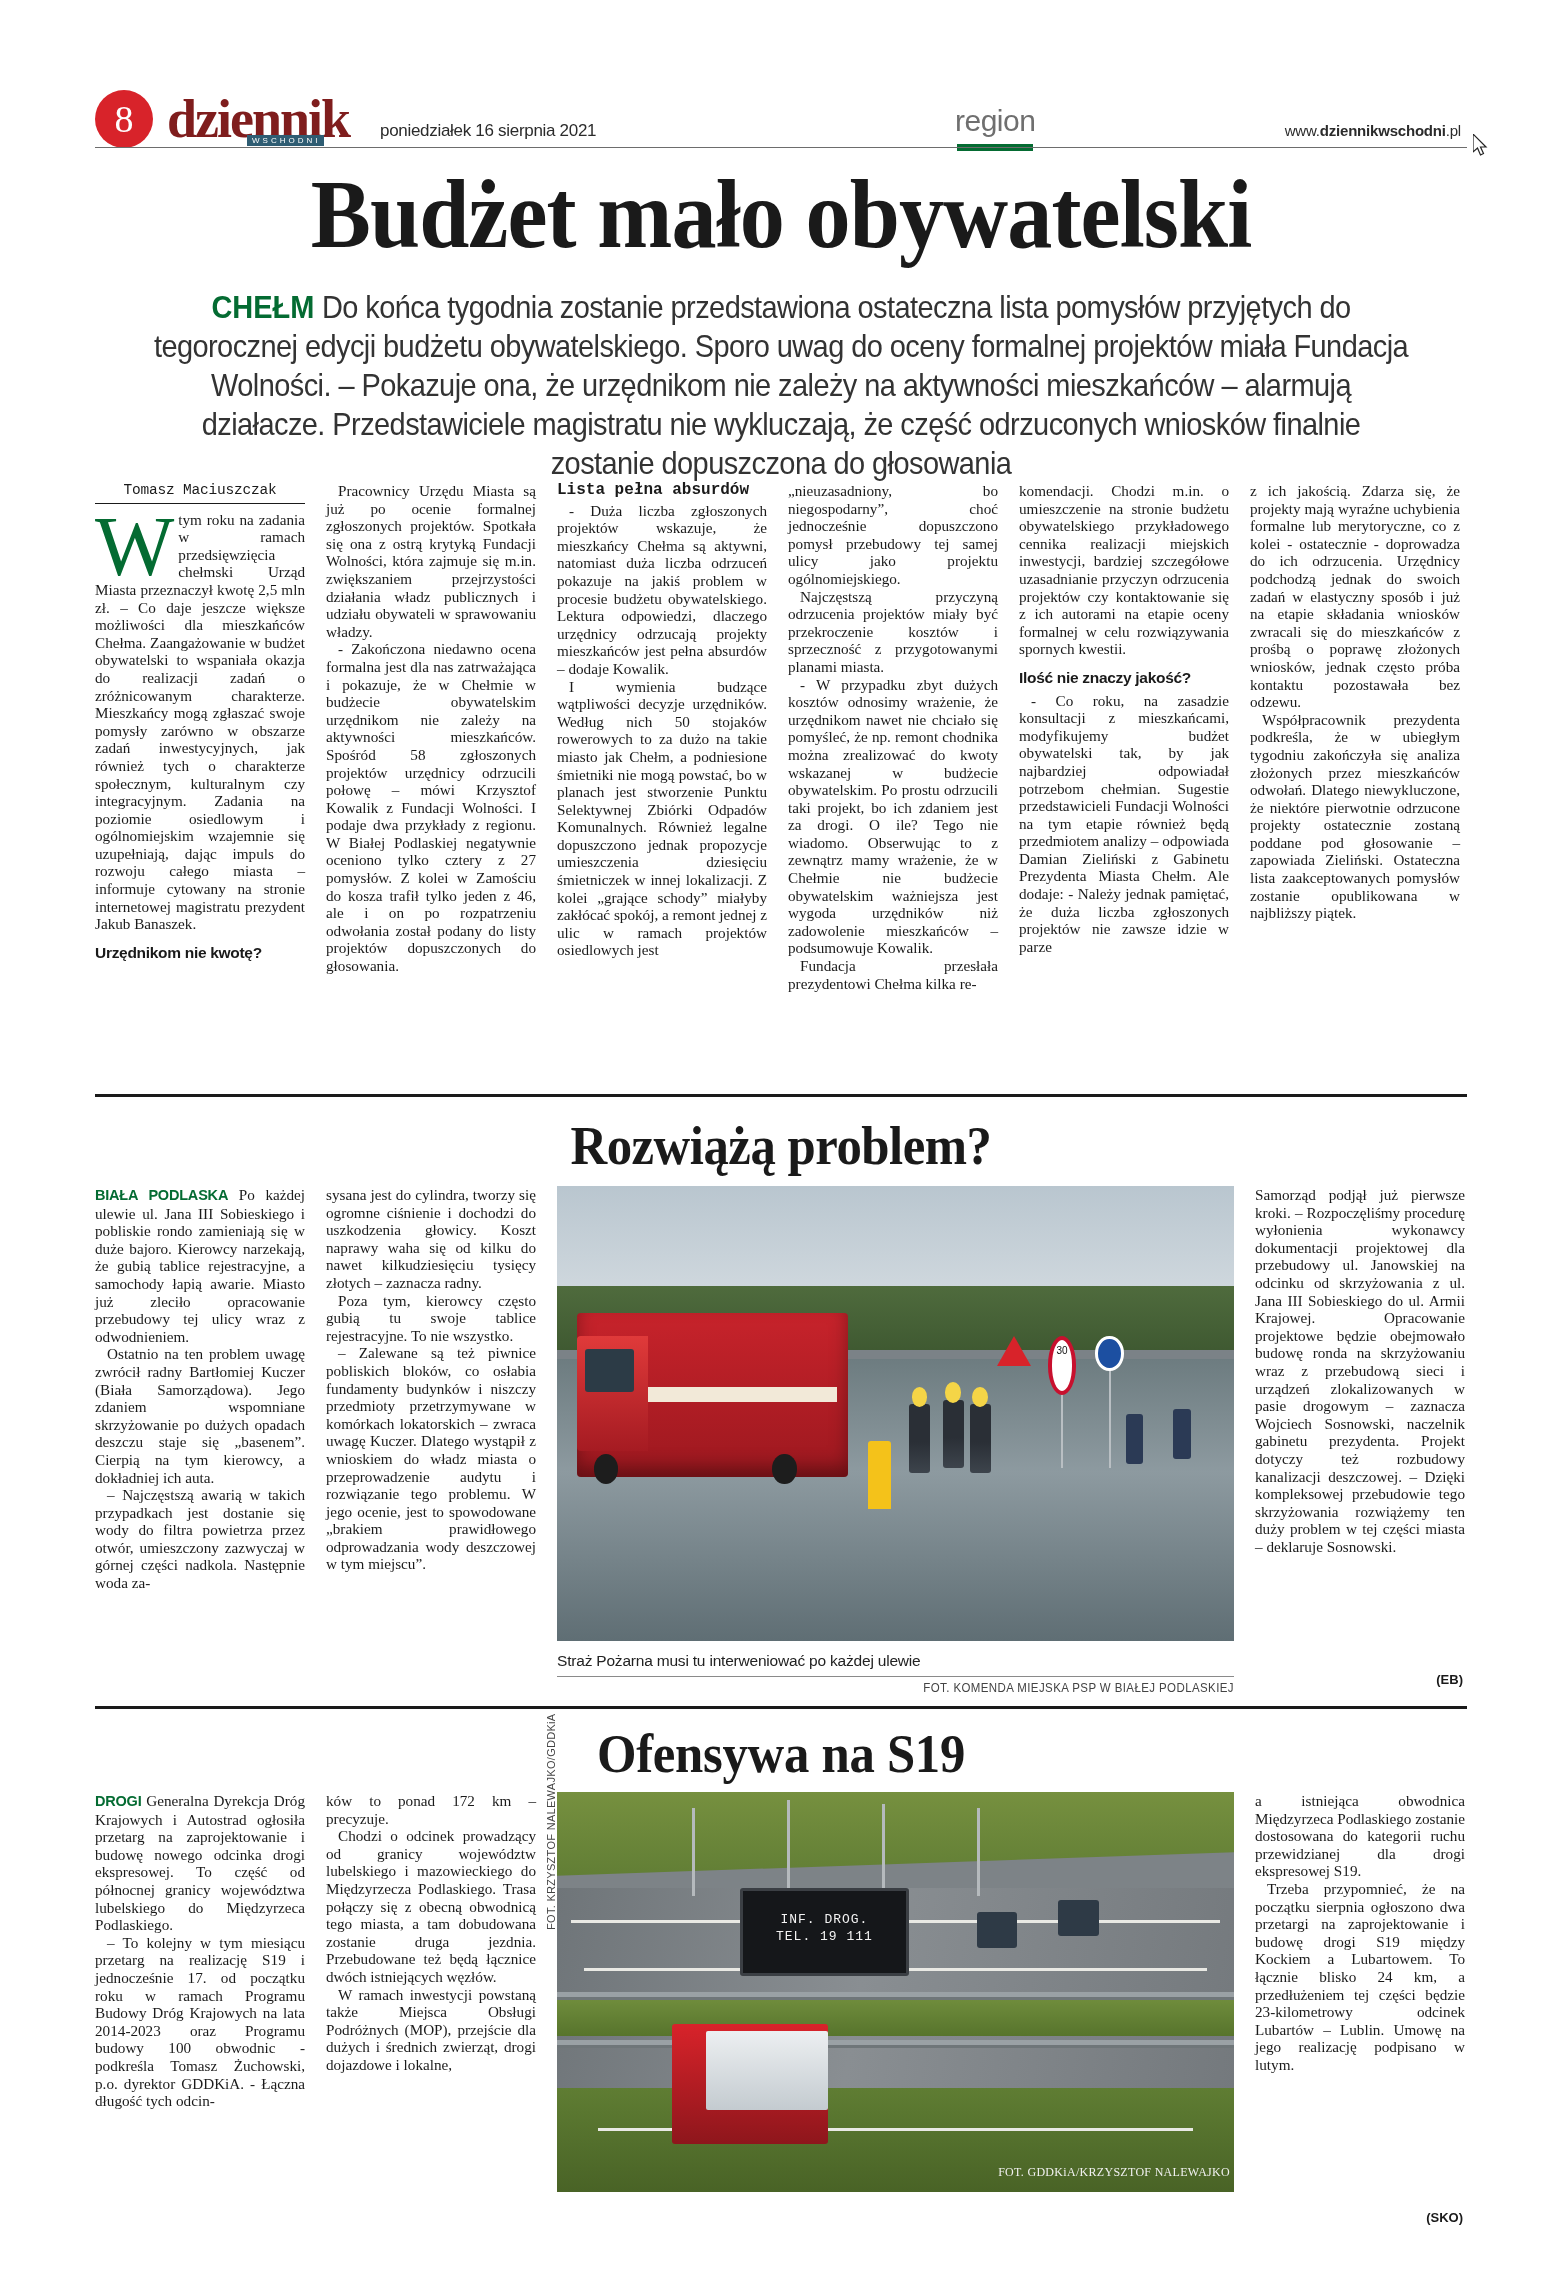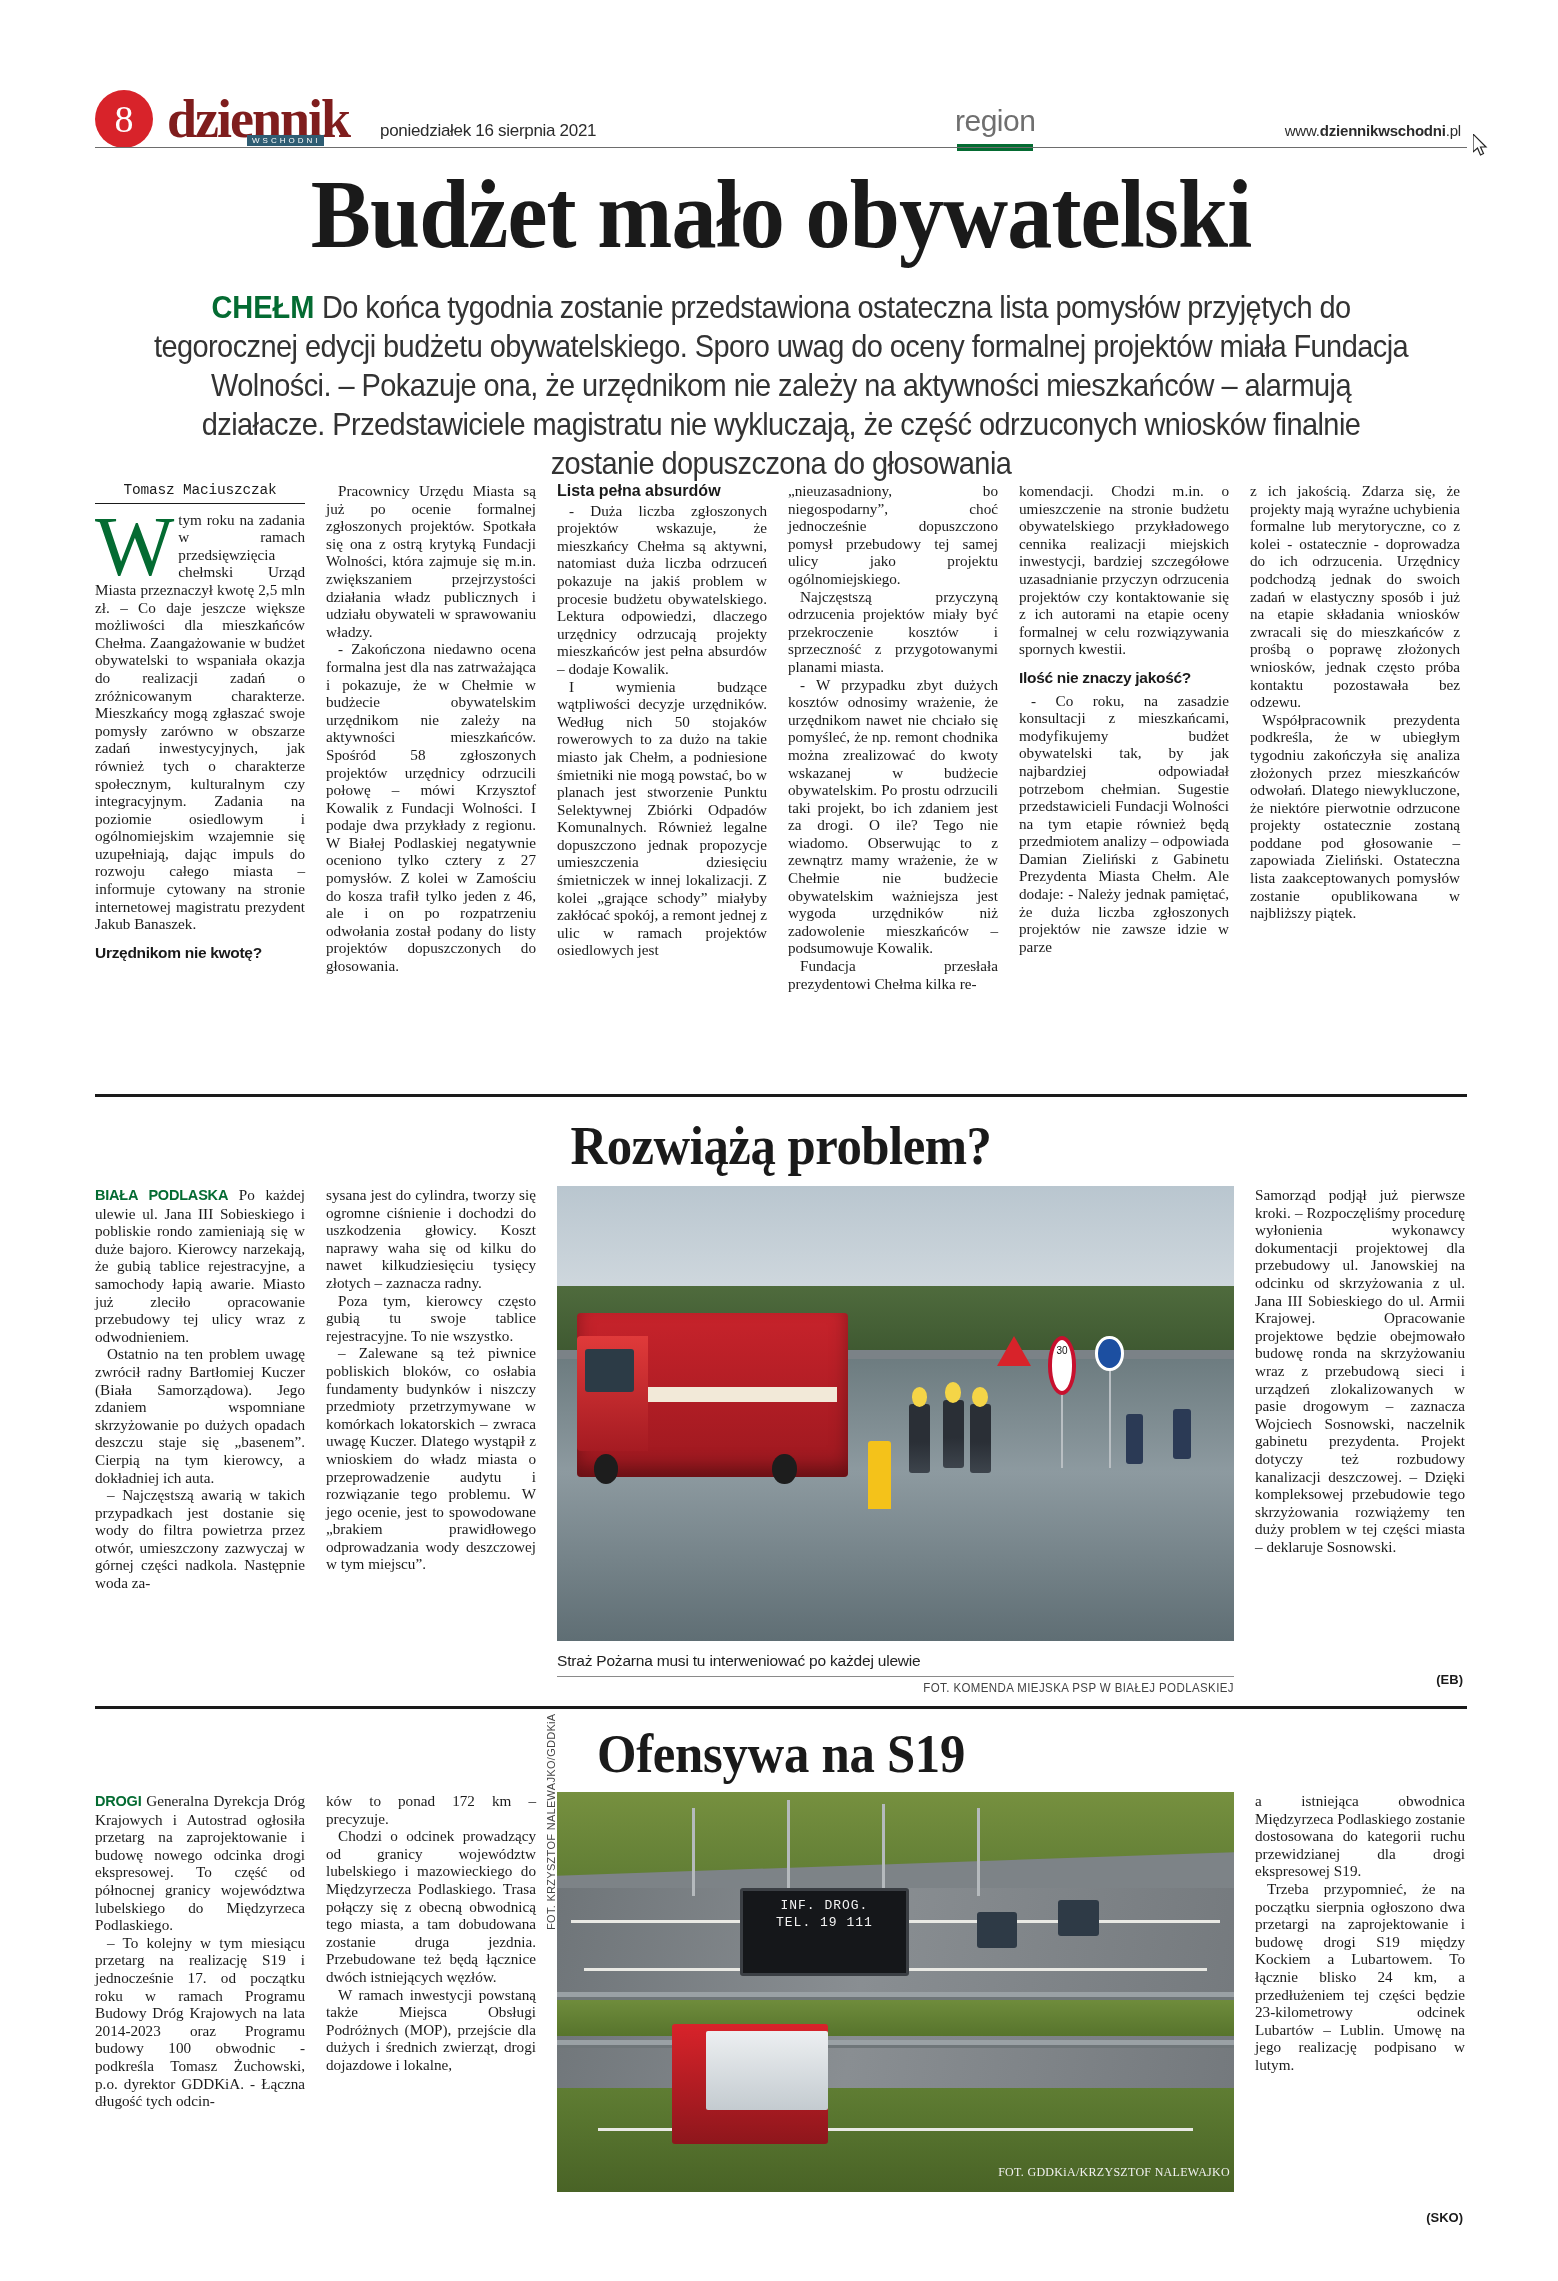--- a/index.html
+++ b/index.html
@@ -194,21 +194,21 @@
     margin-top: 2px;
   }
   .subhead {
     font-family: "Liberation Sans", sans-serif;
     font-weight: bold;
     font-size: 15.5px;
     margin: 11px 0 5px 0;
     letter-spacing: -0.3px;
   }
   .subhead-serif {
-    font-family: Liberation Sans, sans-serif;
+    font-family: Liberation Mono, monospace;
     font-weight: bold;
     font-size: 16px;
     margin: 0 0 2px 0;
   }
 
   
   .rule-thick {
     position: absolute;
     left: 95px;
     width: 1372px;
@@ -459,21 +459,21 @@
   .s-barrier {
     position:absolute; height:5px; background:#9aa1a5;
     box-shadow: 0 3px 0 #6f7679;
   }
   .vms {
     position:absolute; left:27%; top:24%; width:25%; height:22%;
     background:#15171a; border:3px solid #3b3f44; border-radius:3px;
     color:#f3f3f3;
     font-family:"Liberation Mono", monospace;
     font-size:13px; line-height:17px;
-    text-align:center; padding-top:6px; box-sizing:border-box;
+    text-align:center; padding-top:20px; box-sizing:border-box;
     letter-spacing:1px;
   }
   .s-truck {
     position:absolute; left:17%; bottom:12%; width:23%; height:30%;
     background: linear-gradient(#d8232a,#8e161c); border-radius:3px;
   }
   .s-truck-box {
     position:absolute; left:22%; top:6%; width:78%; height:66%;
     background: linear-gradient(#eceff1,#c4cbd0); border-radius:2px;
   }

